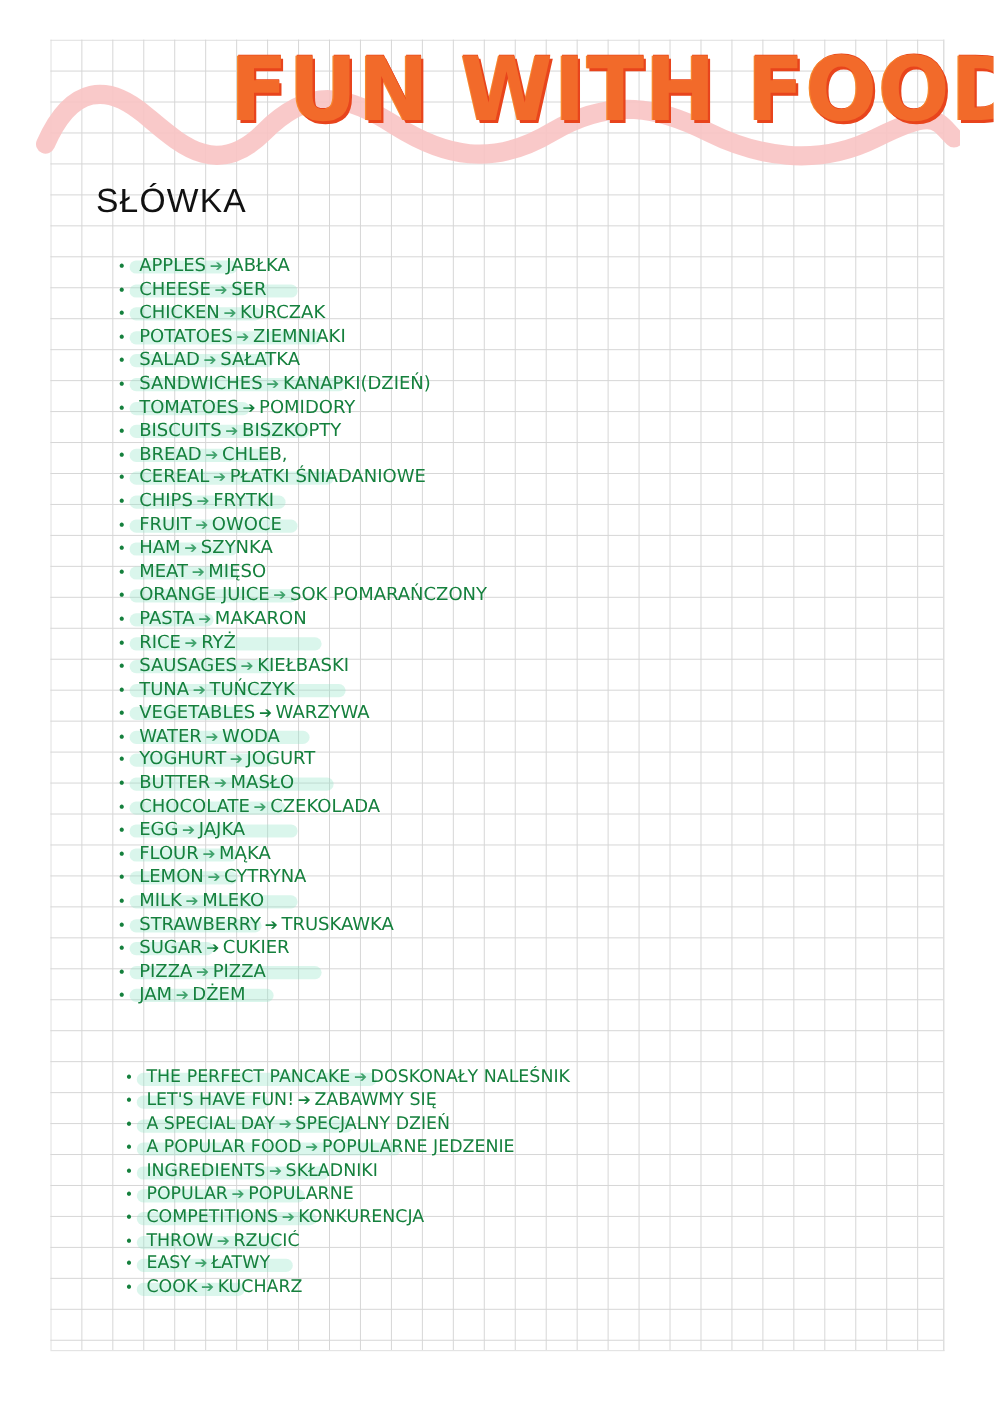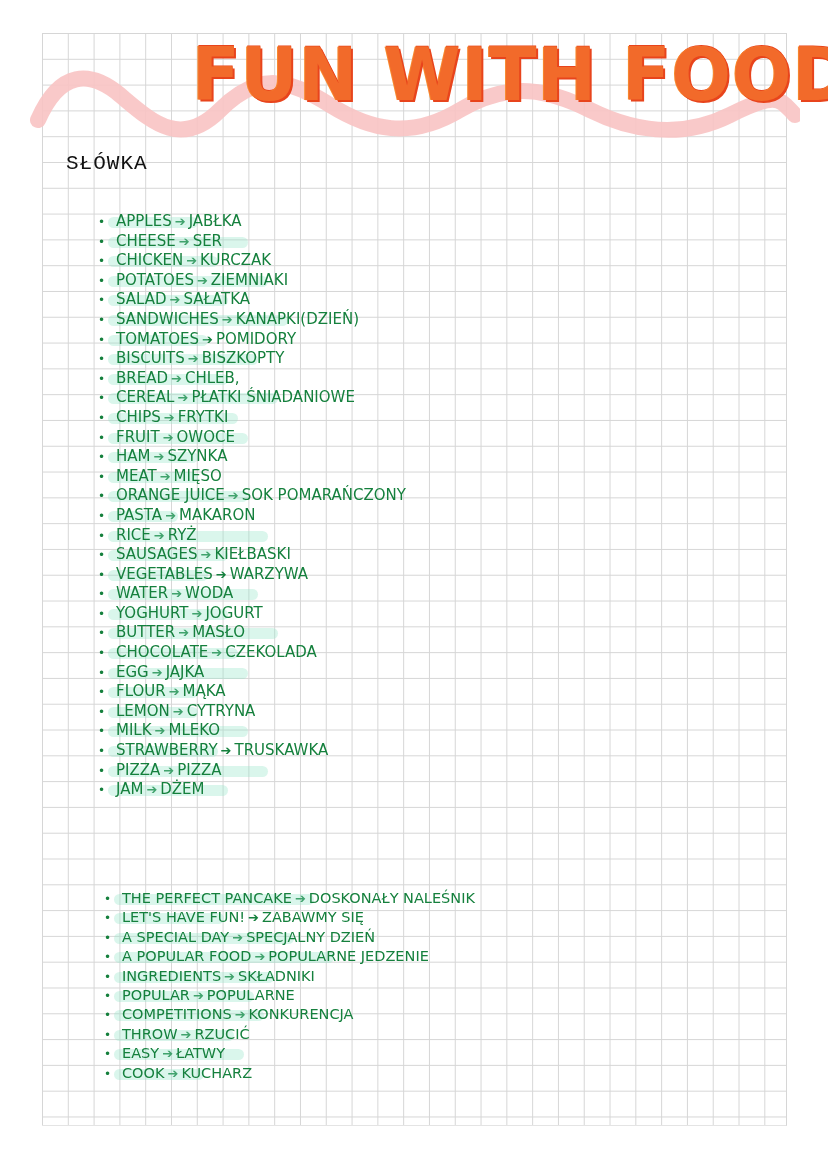--- a/index.html
+++ b/index.html
@@ -17,22 +17,22 @@
   .title {
     position: absolute; left: 192px; top: 40px;
     font-family: "DejaVu Sans", sans-serif; font-weight: bold;
     font-size: 70px; letter-spacing: 1px; line-height: 1;
     color: #f26a2a; white-space: nowrap;
     text-shadow: 2px 2px 0 #e8441c, -1px 0 0 #f7892f, 0 -1px 0 #e8441c;
     transform: scaleY(1.05);
   }
   .title span { display: inline-block; }
   .subtitle {
-    position: absolute; left: 66px; top: 152px;
-    font-family: Liberation Mono, monospace; font-size: 21px; color: #111;
+    position: absolute; left: 80px; top: 152px;
+    font-family: Liberation Sans, sans-serif; font-size: 28px; color: #111;
     letter-spacing: 1px;
   }
   .vocab { position: absolute; left: 98px; top: 212px; width: 520px; }
   .row {
     position: relative; height: 19.6px; line-height: 19.6px; white-space: nowrap;
     font-family: "DejaVu Sans", sans-serif; font-size: 15px; color: #15803d;
   }
   .row .hl {
     position: absolute; left: 10px; top: 5px; height: 11px; border-radius: 6px;
     background: rgba(150, 230, 200, 0.35); width: 120px;
@@ -71,30 +71,32 @@
     <div class="row"><span class="hl" style="width: 120px;"></span><span class="bullet">•</span><span class="en">BREAD</span><span class="arrow">➔</span><span class="pl">CHLEB,</span></div>
     <div class="row"><span class="hl" style="width: 170px;"></span><span class="bullet">•</span><span class="en">CEREAL</span><span class="arrow">➔</span><span class="pl">PŁATKI ŚNIADANIOWE</span></div>
     <div class="row"><span class="hl" style="width: 130px;"></span><span class="bullet">•</span><span class="en">CHIPS</span><span class="arrow">➔</span><span class="pl">FRYTKI</span></div>
     <div class="row"><span class="hl" style="width: 140px;"></span><span class="bullet">•</span><span class="en">FRUIT</span><span class="arrow">➔</span><span class="pl">OWOCE</span></div>
     <div class="row"><span class="hl" style="width: 90px;"></span><span class="bullet">•</span><span class="en">HAM</span><span class="arrow">➔</span><span class="pl">SZYNKA</span></div>
     <div class="row"><span class="hl" style="width: 90px;"></span><span class="bullet">•</span><span class="en">MEAT</span><span class="arrow">➔</span><span class="pl">MIĘSO</span></div>
     <div class="row"><span class="hl" style="width: 140px;"></span><span class="bullet">•</span><span class="en">ORANGE JUICE</span><span class="arrow">➔</span><span class="pl">SOK POMARAŃCZONY</span></div>
     <div class="row"><span class="hl" style="width: 70px;"></span><span class="bullet">•</span><span class="en">PASTA</span><span class="arrow">➔</span><span class="pl">MAKARON</span></div>
     <div class="row"><span class="hl" style="width: 160px;"></span><span class="bullet">•</span><span class="en">RICE</span><span class="arrow">➔</span><span class="pl">RYŻ</span></div>
     <div class="row"><span class="hl" style="width: 120px;"></span><span class="bullet">•</span><span class="en">SAUSAGES</span><span class="arrow">➔</span><span class="pl">KIEŁBASKI</span></div>
+    <div class="row"><span class="hl" style="width: 180px;"></span><span class="bullet">•</span><span class="en">TUNA</span><span class="arrow">➔</span><span class="pl">TUŃCZYK</span></div>
     <div class="row"><span class="hl" style="width: 100px;"></span><span class="bullet">•</span><span class="en">VEGETABLES</span><span class="arrow">➔</span><span class="pl">WARZYWA</span></div>
     <div class="row"><span class="hl" style="width: 150px;"></span><span class="bullet">•</span><span class="en">WATER</span><span class="arrow">➔</span><span class="pl">WODA</span></div>
     <div class="row"><span class="hl" style="width: 120px;"></span><span class="bullet">•</span><span class="en">YOGHURT</span><span class="arrow">➔</span><span class="pl">JOGURT</span></div>
     <div class="row"><span class="hl" style="width: 170px;"></span><span class="bullet">•</span><span class="en">BUTTER</span><span class="arrow">➔</span><span class="pl">MASŁO</span></div>
     <div class="row"><span class="hl" style="width: 130px;"></span><span class="bullet">•</span><span class="en">CHOCOLATE</span><span class="arrow">➔</span><span class="pl">CZEKOLADA</span></div>
     <div class="row"><span class="hl" style="width: 140px;"></span><span class="bullet">•</span><span class="en">EGG</span><span class="arrow">➔</span><span class="pl">JAJKA</span></div>
     <div class="row"><span class="hl" style="width: 90px;"></span><span class="bullet">•</span><span class="en">FLOUR</span><span class="arrow">➔</span><span class="pl">MĄKA</span></div>
     <div class="row"><span class="hl" style="width: 90px;"></span><span class="bullet">•</span><span class="en">LEMON</span><span class="arrow">➔</span><span class="pl">CYTRYNA</span></div>
     <div class="row"><span class="hl" style="width: 140px;"></span><span class="bullet">•</span><span class="en">MILK</span><span class="arrow">➔</span><span class="pl">MLEKO</span></div>
     <div class="row"><span class="hl" style="width: 110px;"></span><span class="bullet">•</span><span class="en">STRAWBERRY</span><span class="arrow">➔</span><span class="pl">TRUSKAWKA</span></div>
+    <div class="row"><span class="hl" style="width: 70px;"></span><span class="bullet">•</span><span class="en">SUGAR</span><span class="arrow">➔</span><span class="pl">CUKIER</span></div>
     <div class="row"><span class="hl" style="width: 160px;"></span><span class="bullet">•</span><span class="en">PIZZA</span><span class="arrow">➔</span><span class="pl">PIZZA</span></div>
     <div class="row"><span class="hl" style="width: 120px;"></span><span class="bullet">•</span><span class="en">JAM</span><span class="arrow">➔</span><span class="pl">DŻEM</span></div>
   </div>
 <div class="phrases" id="phrases">
     <div class="row"><span class="hl" style="width: 200px;"></span><span class="bullet">•</span><span class="en">THE PERFECT PANCAKE</span><span class="arrow">➔</span><span class="pl">DOSKONAŁY NALEŚNIK</span></div>
     <div class="row"><span class="hl" style="width: 110px;"></span><span class="bullet">•</span><span class="en">LET'S HAVE FUN!</span><span class="arrow">➔</span><span class="pl">ZABAWMY SIĘ</span></div>
     <div class="row"><span class="hl" style="width: 180px;"></span><span class="bullet">•</span><span class="en">A SPECIAL DAY</span><span class="arrow">➔</span><span class="pl">SPECJALNY DZIEŃ</span></div>
     <div class="row"><span class="hl" style="width: 220px;"></span><span class="bullet">•</span><span class="en">A POPULAR FOOD</span><span class="arrow">➔</span><span class="pl">POPULARNE JEDZENIE</span></div>
     <div class="row"><span class="hl" style="width: 160px;"></span><span class="bullet">•</span><span class="en">INGREDIENTS</span><span class="arrow">➔</span><span class="pl">SKŁADNIKI</span></div>
     <div class="row"><span class="hl" style="width: 140px;"></span><span class="bullet">•</span><span class="en">POPULAR</span><span class="arrow">➔</span><span class="pl">POPULARNE</span></div>

